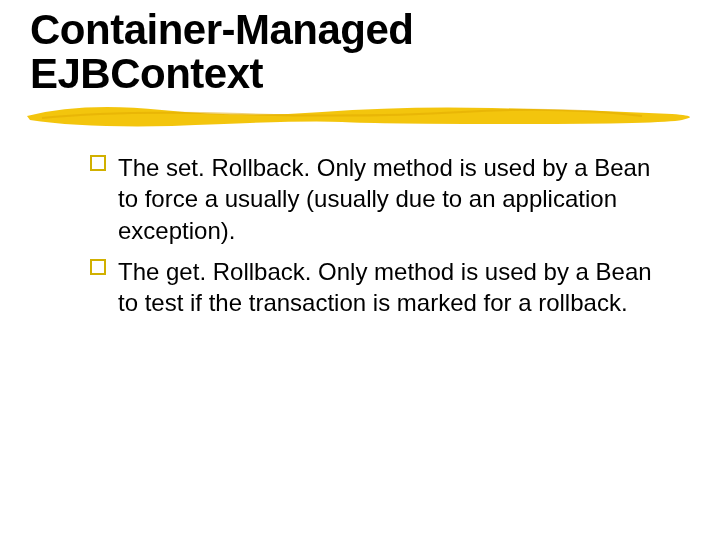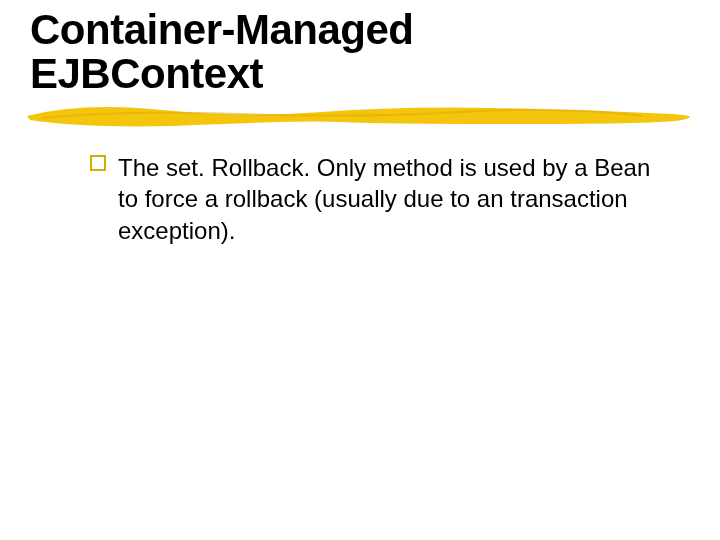--- a/index.html
+++ b/index.html
@@ -78,16 +78,20 @@
     <svg width="700" height="40" viewBox="0 0 700 40">
       <path d="M5 20 Q 60 6 140 14 T 300 16 T 470 12 T 650 18 Q 680 20 660 24 T 500 28 T 320 26 T 150 30 Q 60 32 8 24 Z" fill="#f2c200" opacity="0.95"></path>
       <path d="M20 22 Q 100 14 220 18 T 440 16 T 620 20" fill="none" stroke="#e0a800" stroke-width="2" opacity="0.5"></path>
     </svg>
   </div>
 
 
   <ul class="bullets">
     <li>
       <span class="marker"></span>
-      <span>The set. Rollback. Only method is used by a Bean to force a rollback (usually due to an transaction exception).</span>
+      <span>The set. Rollback. Only method is used by a Bean to force a usually (usually due to an application exception).</span>
+    </li>
+    <li>
+      <span class="marker"></span>
+      <span>The get. Rollback. Only method is used by a Bean to test if the transaction is marked for a rollback.</span>
     </li>
   </ul>
 </div>
 
 </body></html>

